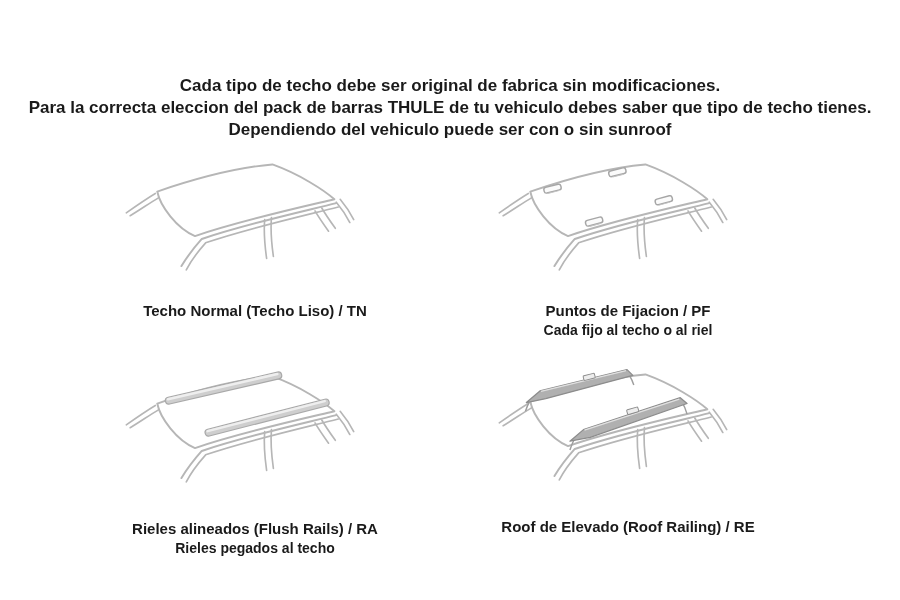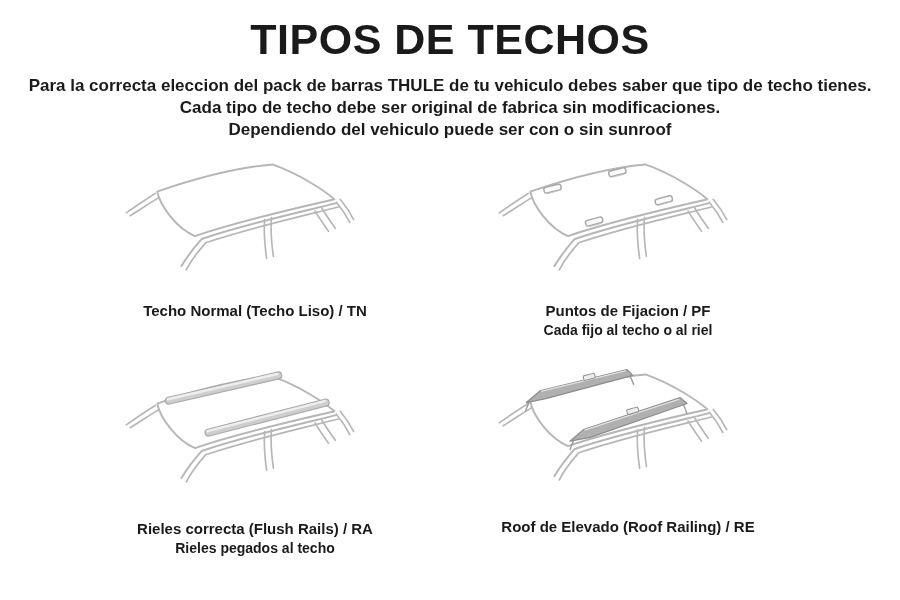--- a/index.html
+++ b/index.html
@@ -54,25 +54,24 @@
         <path d="M253,53 C258,59 263,66 267,74" stroke-width="1.7"></path>
       </g>
 
       <g id="fix-pad">
         <rect x="-9" y="-3" width="18" height="6" rx="2.4" fill="#fbfbfb" stroke="#a6a6a6" stroke-width="1.5"></rect>
         <path d="M-6,3.6 L6,3.6" stroke="#c4c4c4" stroke-width="1" fill="none"></path>
       </g>
     </defs>
   </svg>
 
-  <h1 class="title">TIPOS DE TECHOS</h1>
 
   <div class="intro">
+    <div>Cada tipo de techo debe ser original de fabrica sin modificaciones.</div>
     <div>Para la correcta eleccion del pack de barras THULE de tu vehiculo debes saber que tipo de techo tienes.</div>
-    <div>Cada tipo de techo debe ser original de fabrica sin modificaciones.</div>
     <div>Dependiendo del vehiculo puede ser con o sin sunroof</div>
   </div>
 
   <figure class="quad q-tn" style="margin:0">
     <svg class="roof" viewBox="0 0 330 155">
       <use href="#roof-base"></use>
     </svg>
     <figcaption>
       <p class="caption">Techo Normal (Techo Liso) / TN</p>
     </figcaption>
@@ -100,21 +99,21 @@
       <g fill="none" stroke-linecap="round">
         <line x1="76" y1="42" x2="189" y2="16" stroke="#a9a9a9" stroke-width="8.4"></line>
         <line x1="76" y1="42" x2="189" y2="16" stroke="#cecece" stroke-width="6"></line>
         <line x1="75" y1="40.5" x2="188" y2="14.5" stroke="#eeeeee" stroke-width="2.6"></line>
         <line x1="117" y1="75" x2="238" y2="44" stroke="#a9a9a9" stroke-width="8.4"></line>
         <line x1="117" y1="75" x2="238" y2="44" stroke="#cecece" stroke-width="6"></line>
         <line x1="116" y1="73.5" x2="237" y2="42.5" stroke="#eeeeee" stroke-width="2.6"></line>
       </g>
     </svg>
     <figcaption>
-      <p class="caption">Rieles correcta (Flush Rails) / RA</p>
+      <p class="caption">Rieles alineados (Flush Rails) / RA</p>
       <p class="subcaption">Rieles pegados al techo</p>
     </figcaption>
   </figure>
 
   <figure class="quad q-re row2" style="margin:0">
     <svg class="roof" viewBox="0 0 330 155">
       <use href="#roof-base"></use>
       <g stroke-linejoin="round">
 
         <path d="M63,45.5 C61,49 60,52 59,55" stroke="#9e9e9e" stroke-width="1.5" fill="none"></path>

